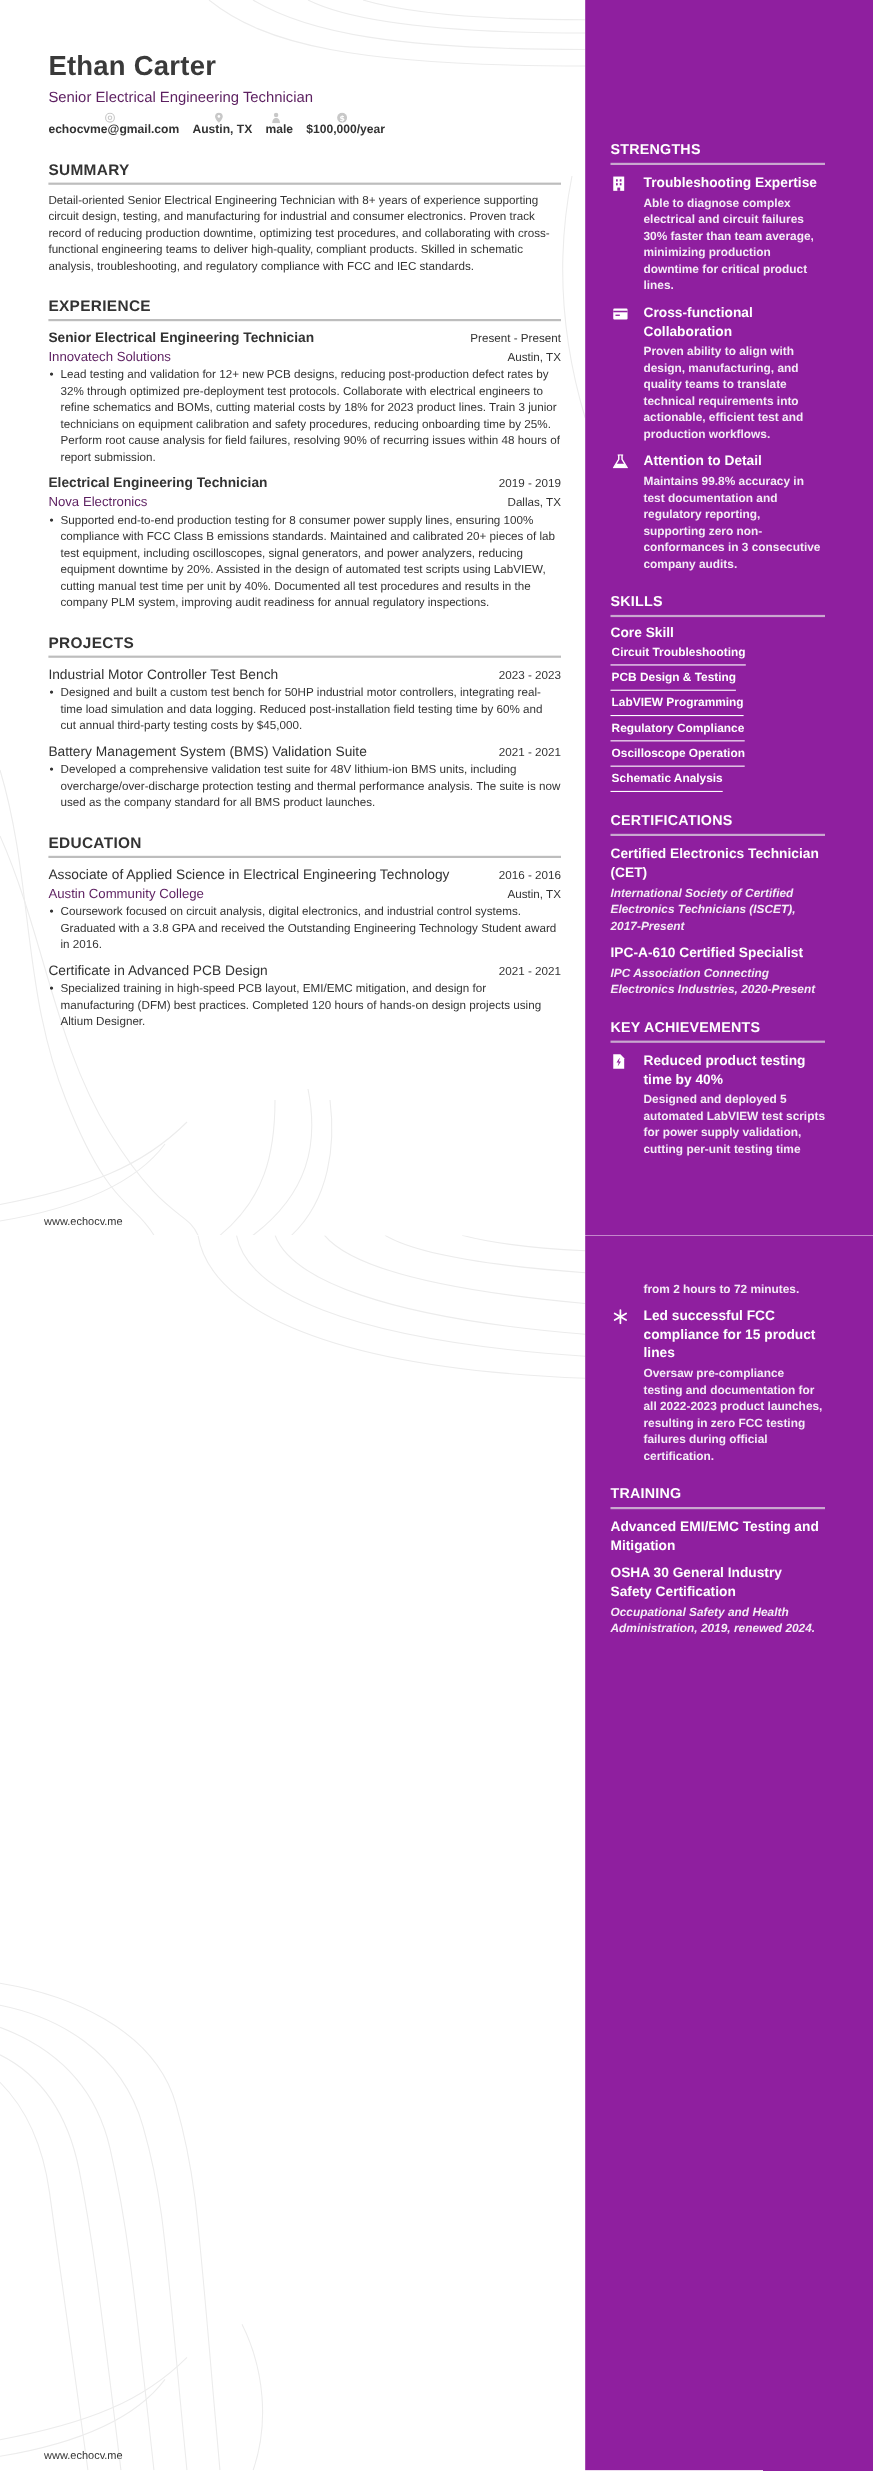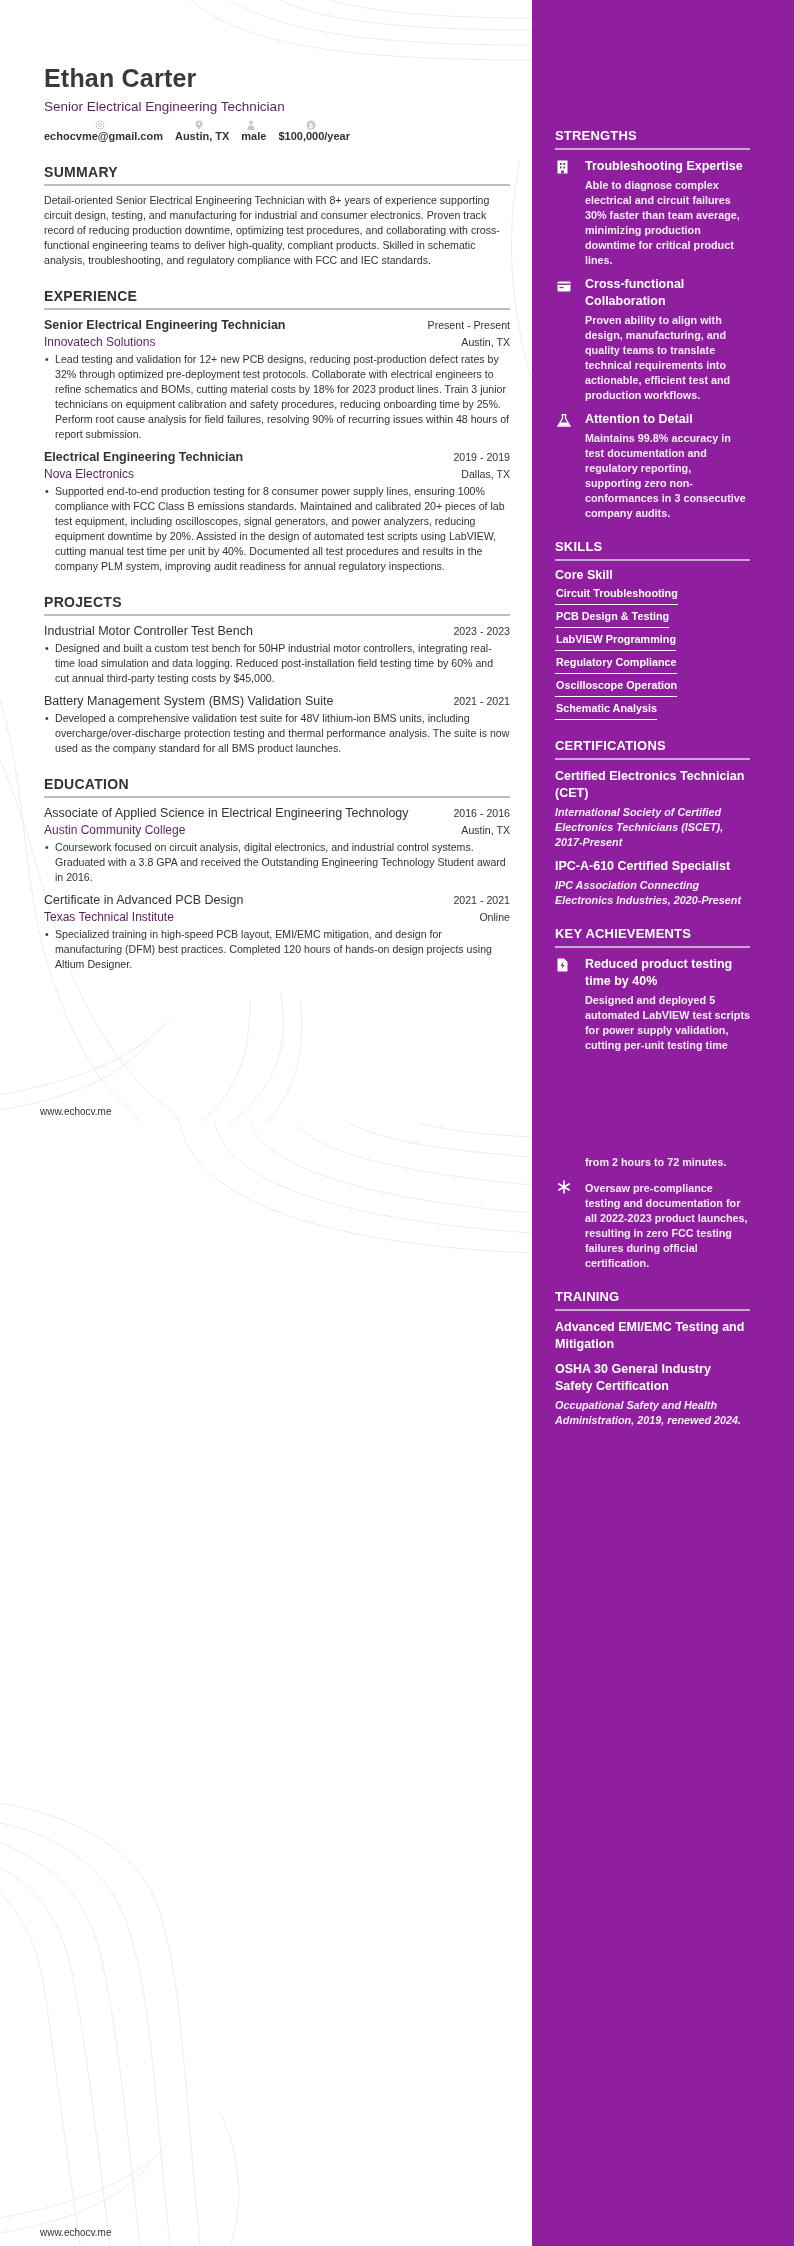--- a/index.html
+++ b/index.html
@@ -1,21 +1,21 @@
 <!DOCTYPE html>
 <html><head>
 <meta charset="utf-8">
 <style>
   * { box-sizing: border-box; margin: 0; padding: 0; }
   html, body { width: 794px; background: #ffffff; }
   body { font-family: "Liberation Sans", "DejaVu Sans", sans-serif; color: #333; position: relative; }
   .page { position: relative; width: 794px; height: 1123px; overflow: hidden; background: #fff; }
   .bg-lines { position: absolute; left: 0; top: 0; width: 532px; height: 1123px; pointer-events: none; }
   .sidebar-bg { position: absolute; left: 532px; top: 0; width: 262px; height: 1123px; background: #8f1f9f; }
-  .main { position: absolute; left: 44px; top: 64px; width: 466px; }
+  .main { position: absolute; left: 44px; top: 46px; width: 466px; }
   .side { position: absolute; left: 555px; top: 128px; width: 195px; color: #fff; }
 
   .name { font-size: 25px; font-weight: bold; color: #3a3a3a; letter-spacing: 0.2px; }
   .title { font-size: 13.5px; color: #5c1f60; margin-top: 6px; }
   .contacts { display: flex; align-items: center; margin-top: 6px; font-size: 11px; font-weight: bold; color: #333; }
   .contact { display: flex; align-items: center; margin-right: 12px; flex-direction: column; }
   .c-icon { width: 10px; height: 10px; margin-right: 6px; display: inline-block; color: #c8c8c8; font-size: 9px; line-height: 10px; text-align: center; }
 
   .sec-h { font-size: 14px; color: #333; margin-top: 20px; padding-bottom: 4px; border-bottom: 2px solid #bdbdbd; letter-spacing: 0.3px; }
   .summary { font-size: 10.6px; line-height: 15px; color: #333; margin-top: 7px; }
@@ -173,24 +173,20 @@
         <span class="e-loc">Austin, TX</span>
       </div>
       <ul class="bullets">
         <li>Coursework focused on circuit analysis, digital electronics, and industrial control systems. Graduated with a 3.8 GPA and received the Outstanding Engineering Technology Student award in 2016.</li>
       </ul>
     </div>
     <div class="entry">
       <div class="row">
         <span class="e-title">Certificate in Advanced PCB Design</span>
         <span class="e-date">2021 - 2021</span>
-      </div>
-      <div class="row">
-        <span class="e-org">Texas Technical Institute</span>
-        <span class="e-loc">Online</span>
       </div>
       <ul class="bullets">
         <li>Specialized training in high-speed PCB layout, EMI/EMC mitigation, and design for manufacturing (DFM) best practices. Completed 120 hours of hands-on design projects using Altium Designer.</li>
       </ul>
     </div>
   </div>
 
   <div class="footer" style="top:1106px;">www.echocv.me</div>
 
   <div class="side">
@@ -294,38 +290,39 @@
       <path d="M0 720 C 40 735, 85 765, 100 830 S 120 940, 140 1123"></path>
       <path d="M0 745 C 30 760, 60 790, 72 850 S 90 960, 110 1123"></path>
       <path d="M0 770 C 20 790, 38 820, 45 870 S 60 980, 80 1123"></path>
       <path d="M0 1110 C 60 1100, 120 1080, 150 1040"></path>
       <path d="M0 1095 C 80 1080, 130 1060, 170 1020"></path>
       <path d="M230 1123 C 245 1080, 240 1030, 220 990"></path>
     </g>
   </svg>
   <div class="sidebar-bg"></div>
 
-  <div class="side" style="top:32px;">
+  <div class="side" style="top:42px;">
     <div class="strength" style="margin-top:0;">
       <span class="s-icon"></span>
       <div class="s-body">
         <div class="s-desc" style="margin-top:0;">from 2 hours to 72 minutes.</div>
       </div>
     </div>
     <div class="strength">
       <span class="s-icon">
         <svg width="14" height="14" viewBox="0 0 14 14">
             <g stroke="#fff" stroke-width="1.6" stroke-linecap="round">
               <path d="M7 1 V13"></path>
               <path d="M1.8 4 L12.2 10"></path>
               <path d="M1.8 10 L12.2 4"></path>
             </g>
           </svg>
       </span>
       <div class="s-body">
+        <div class="s-title">Led successful FCC compliance for 15 product lines</div>
         <div class="s-desc">Oversaw pre-compliance testing and documentation for all 2022-2023 product launches, resulting in zero FCC testing failures during official certification.</div>
       </div>
     </div>
 
     <div class="s-sec" style="margin-top:18px;">
       <h3 class="s-h">TRAINING</h3>
       <div class="cert">
         <div class="cert-t">Advanced EMI/EMC Testing and Mitigation</div>
       </div>
       <div class="cert">

